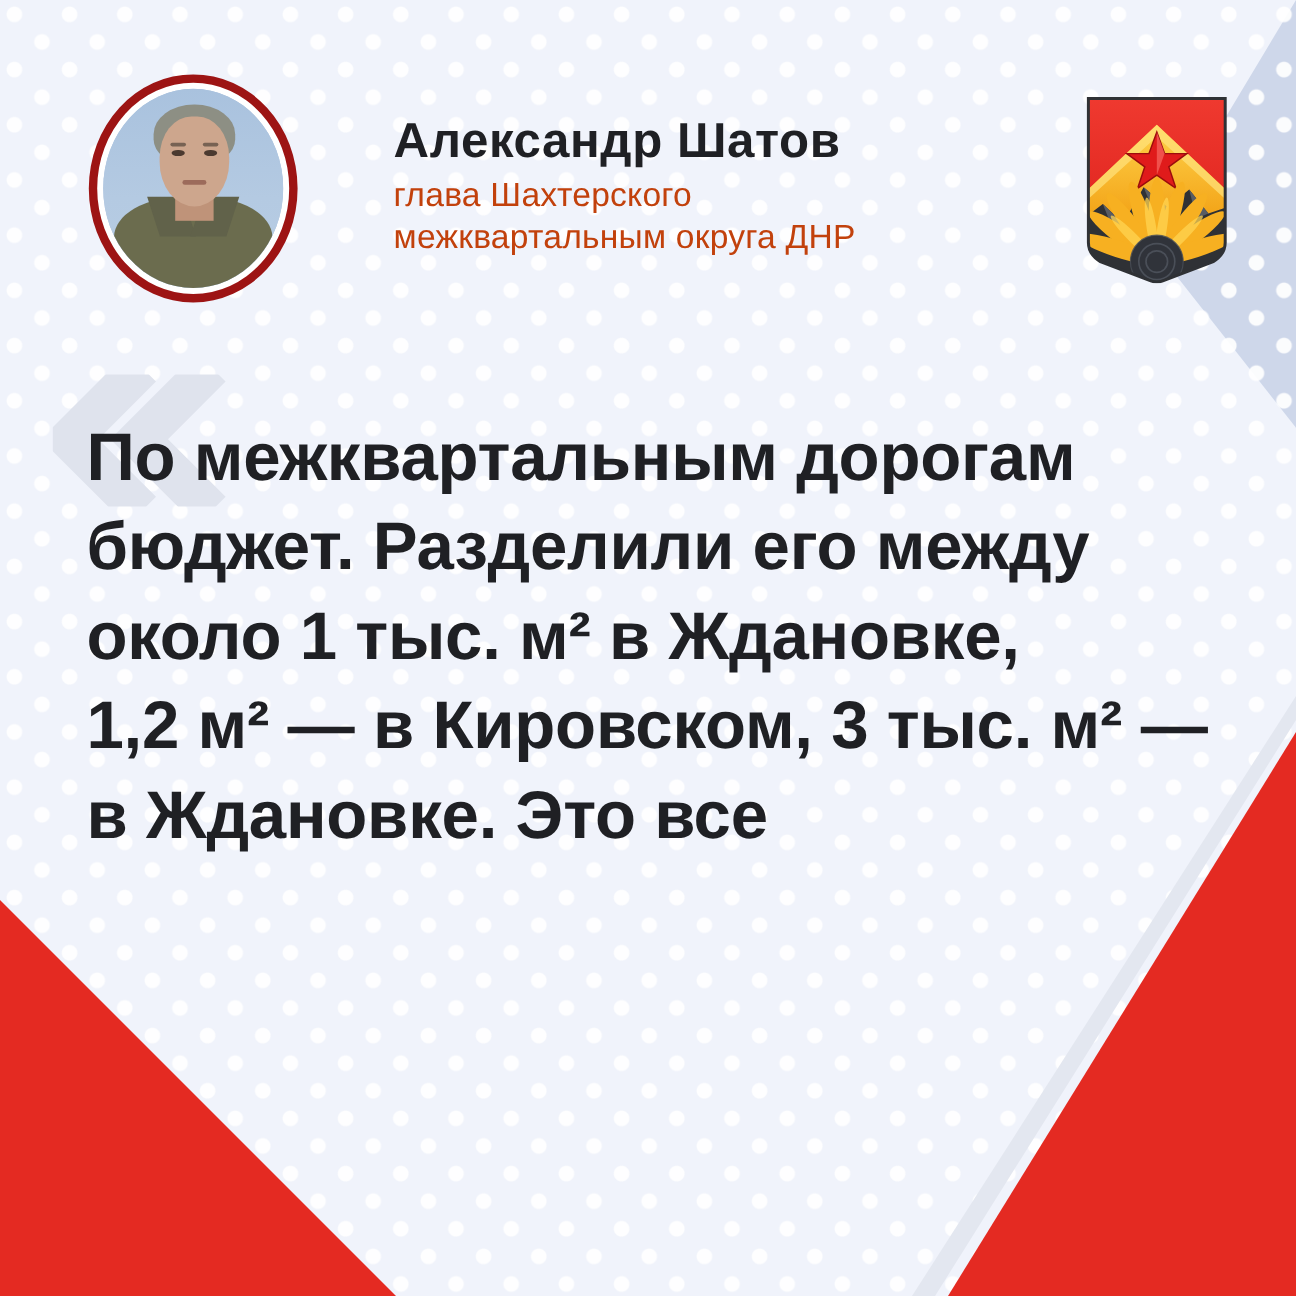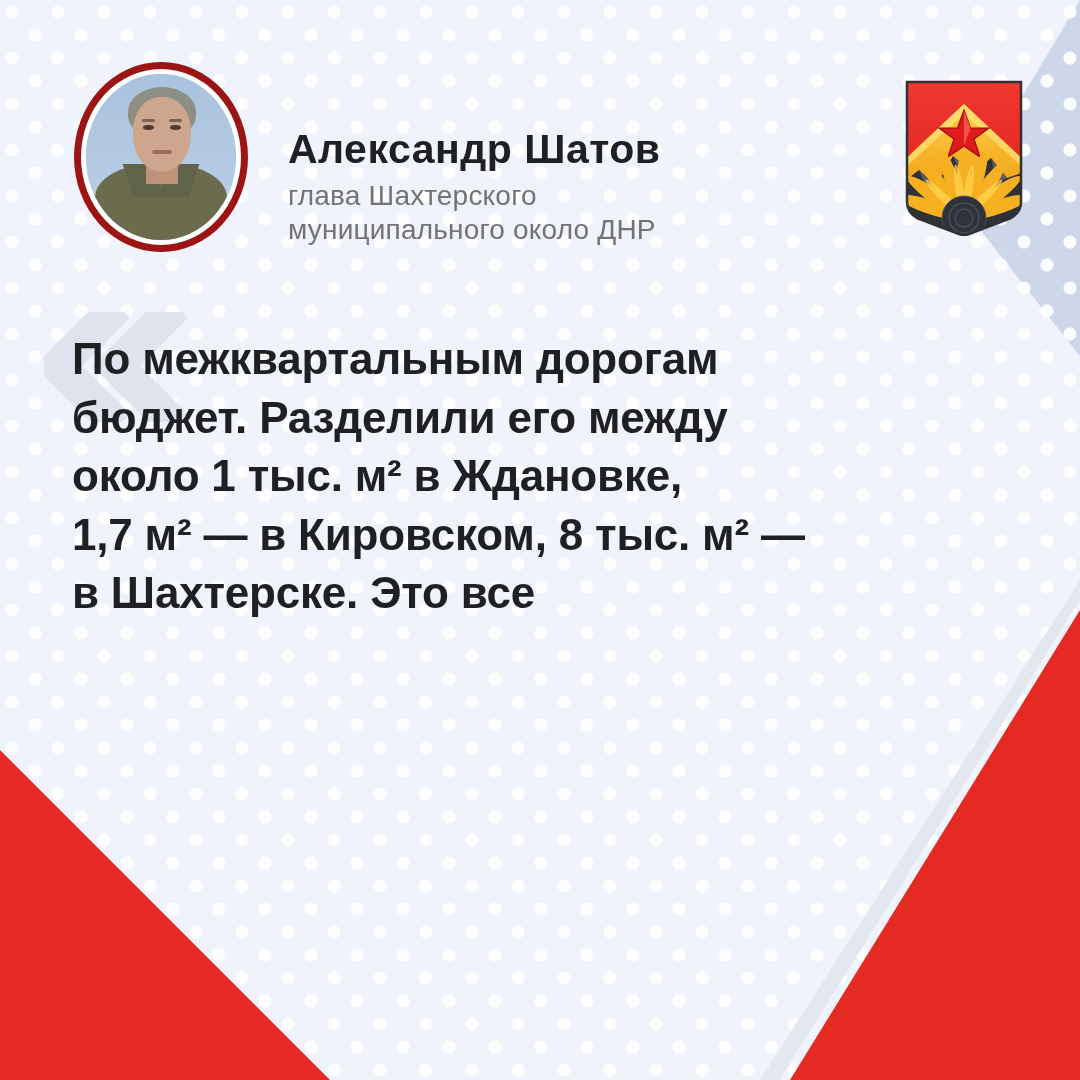--- a/index.html
+++ b/index.html
@@ -78,21 +78,22 @@
   }
 
   
   .header {
     position: absolute;
     left: 74px;
     top: 62px;
     right: 72px;
     height: 190px;
     display: flex;
-    align-items: flex-end;
+    align-items: center;
+    gap: 40px;
   }
   .avatar-wrap {
     position: relative;
     width: 174px;
     height: 190px;
     flex: 0 0 auto;
   }
   .avatar-ring {
     position: absolute;
     inset: 0;
@@ -184,21 +185,21 @@
     font-weight: 700;
     color: #1f2024;
     letter-spacing: 0.5px;
     line-height: 1.1;
     margin-bottom: 6px;
     white-space: nowrap;
   }
   .who-role {
     font-size: 28px;
     font-weight: 400;
-    color: #737373;
+    color: #c2410c;
     line-height: 1.24;
     letter-spacing: 0.2px;
   }
   .who-role span { display: block; white-space: nowrap; }
 
   
   .emblem {
     position: absolute;
     right: 55px;
     top: 78px;
@@ -214,23 +215,23 @@
     top: 312px;
     width: 170px;
     height: 110px;
     pointer-events: none;
   }
   .quote-marks svg { display: block; width: 100%; height: 100%; }
 
   .quote {
     position: absolute;
     left: 72px;
-    top: 330px;
+    top: 344px;
     width: 930px;
-    font-size: 44px;
+    font-size: 56px;
     font-weight: 700;
     line-height: 1.33;
     color: #1f2024;
     letter-spacing: -0.2px;
   }
   .quote span { display: block; white-space: nowrap; }
 </style>
 </head>
 <body>
 
@@ -264,21 +265,21 @@
           <div class="p-eye-r"></div>
           <div class="p-mouth"></div>
         </div>
       </div>
     </div>
 
     <div class="who">
       <div class="who-name">Александр Шатов</div>
       <div class="who-role">
         <span>глава Шахтерского</span>
-        <span>муниципального около ДНР</span>
+        <span>межквартальным округа ДНР</span>
       </div>
     </div>
   </div>
 
   <div class="emblem">
     <svg viewBox="0 0 122 158" xmlns="http://www.w3.org/2000/svg">
       <defs>
         <clipPath id="shield">
           <path d="M4 4 H118 V124 Q118 134 108 140 L66 156 Q61 158 56 156 L14 140 Q4 134 4 124 Z"></path>
         </clipPath>
@@ -343,17 +344,17 @@
         <path d="M62 2 L86 26 L38 74 L86 122 L62 146 L-10 74 Z" transform="translate(0,-20)"></path>
         <path d="M150 2 L174 26 L126 74 L174 122 L150 146 L78 74 Z" transform="translate(-30,-20)"></path>
       </g>
     </svg>
   </div>
 
   <div class="quote">
     <span>По межквартальным дорогам</span>
     <span>бюджет. Разделили его между</span>
     <span>около 1 тыс. м² в Ждановке,</span>
-    <span>1,7 м² — в Кировском, 8 тыс. м² —</span>
-    <span>в Шахтерске. Это все</span>
+    <span>1,2 м² — в Кировском, 3 тыс. м² —</span>
+    <span>в Ждановке. Это все</span>
   </div>
 
 </div>
 
 </body></html>

